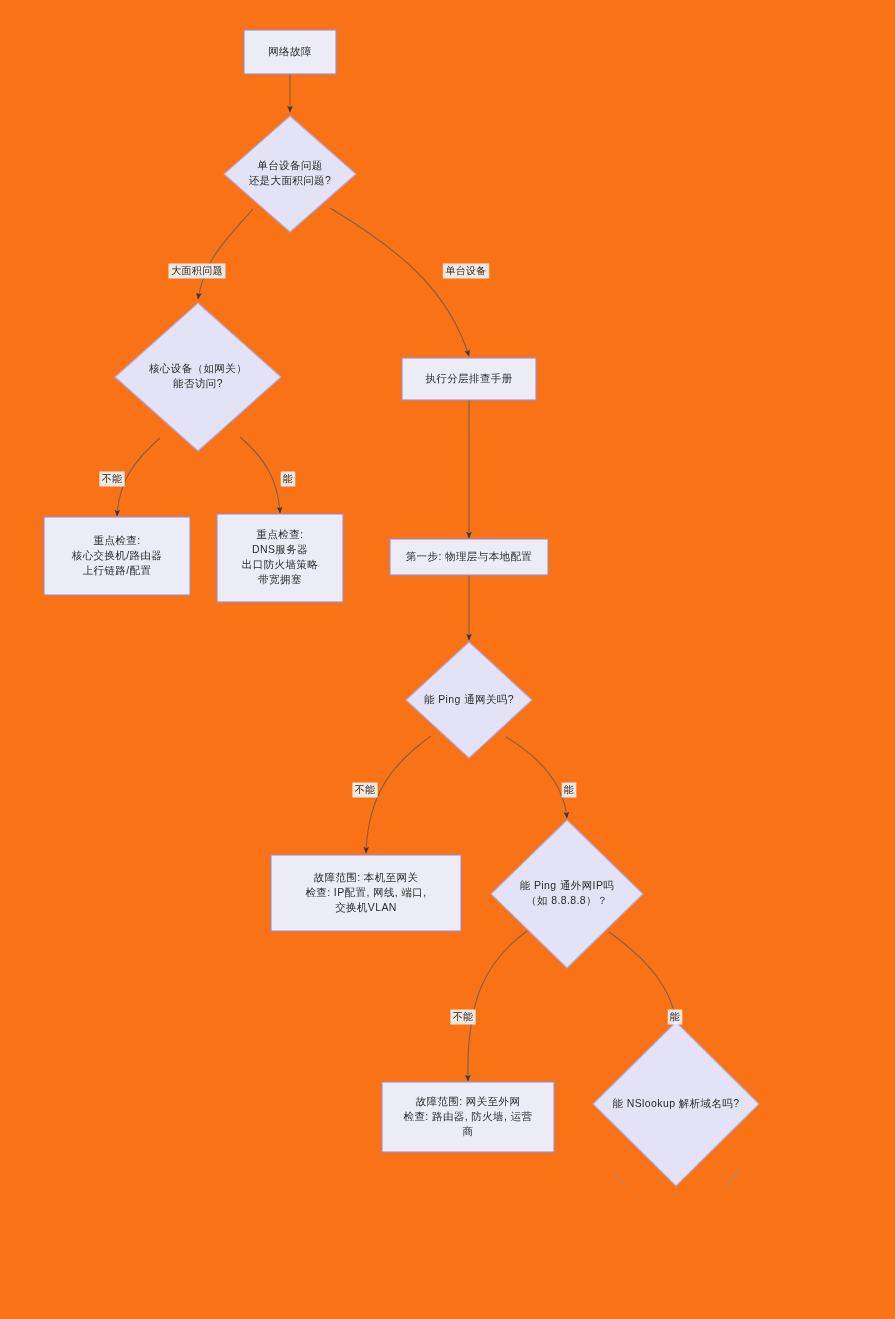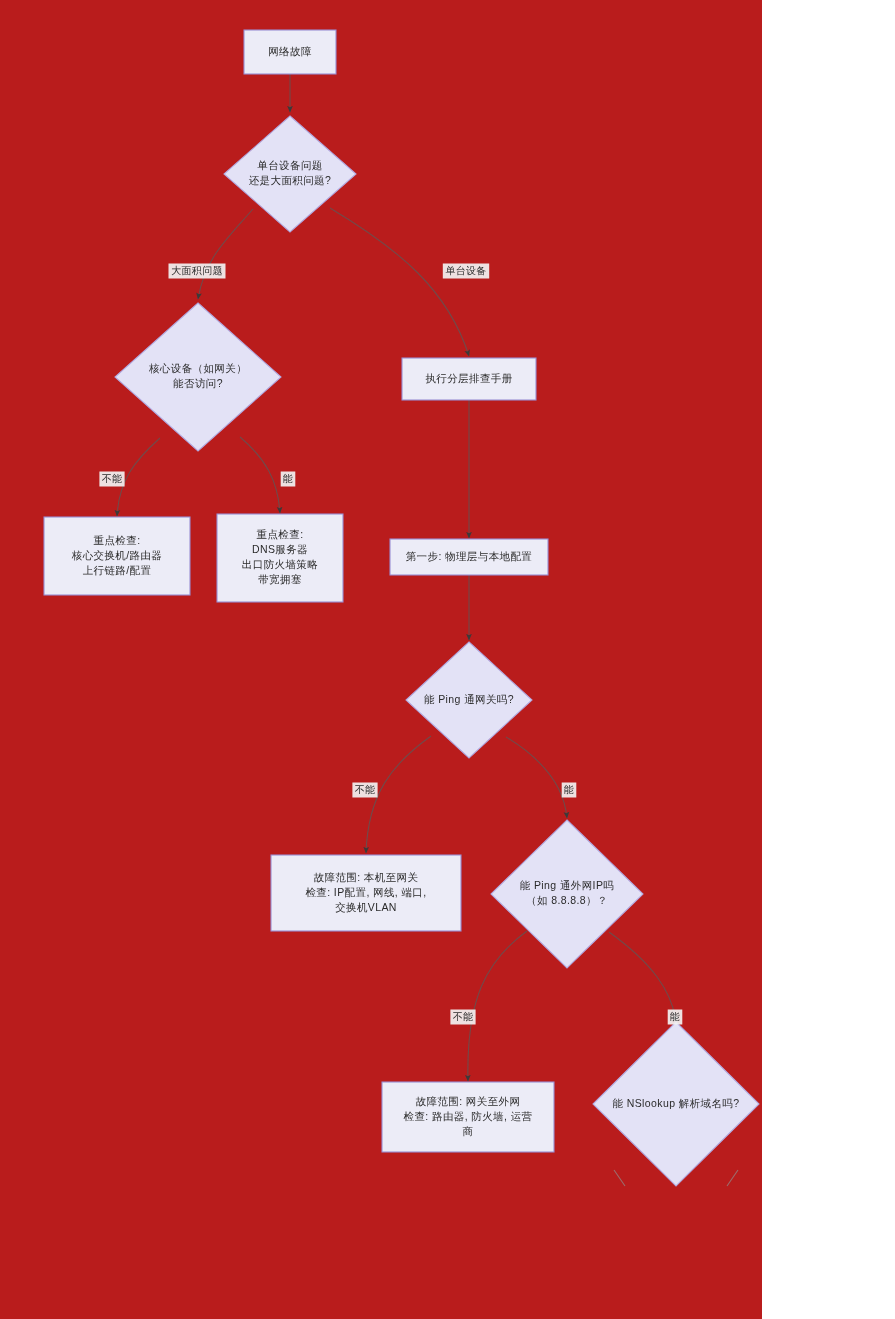--- a/index.html
+++ b/index.html
@@ -8,23 +8,23 @@
     background: #ffffff;
   }
   body {
     width: 895px;
     height: 1319px;
     overflow: hidden;
     font-family: "Liberation Sans", "DejaVu Sans", sans-serif;
   }
   #flow-root {
     position: relative;
-    width: 762px;
+    width: 895px;
     height: 1319px;
-    background: #b91c1c;
+    background: #f97316;
   }
   svg#flow-svg {
     position: absolute;
     top: 0;
     left: 0;
     width: 895px;
     height: 1319px;
     display: block;
   }
   .node-rect {

